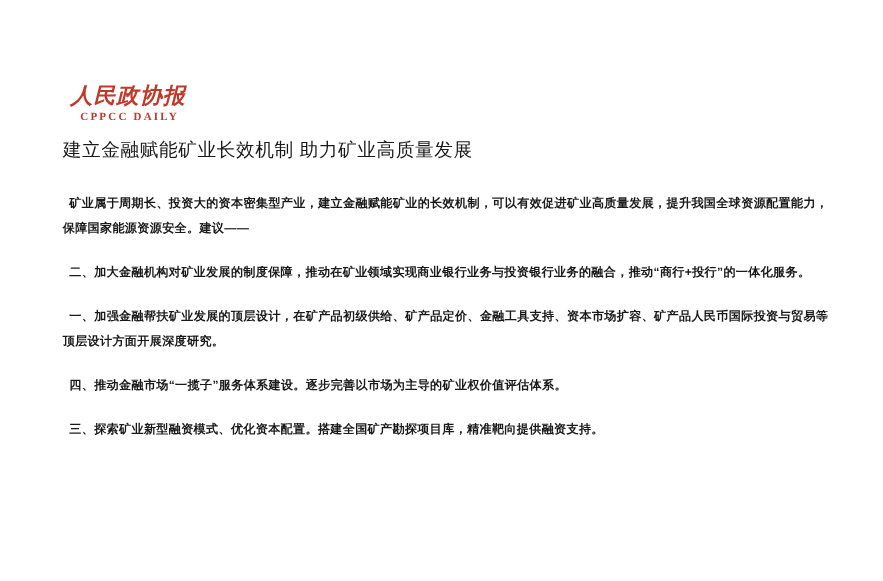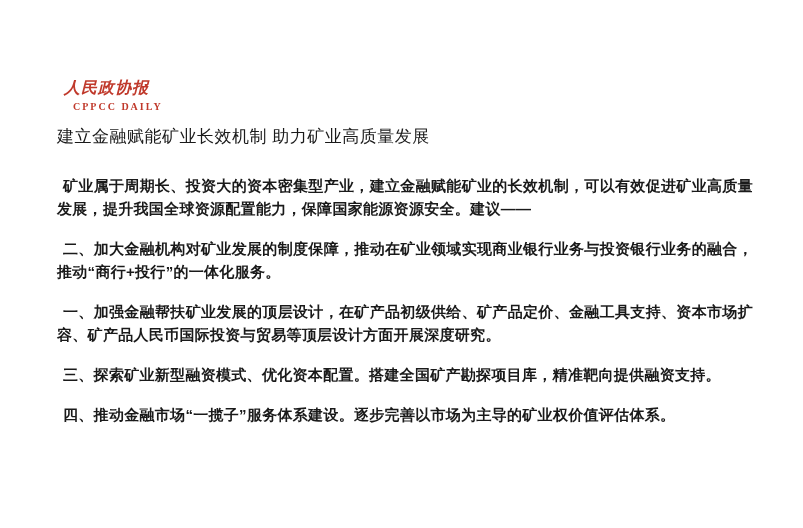--- a/index.html
+++ b/index.html
@@ -20,21 +20,21 @@
     left: 57px;
     top: 76px;
     width: 696px;
   }
   .masthead { margin: 0; }
   .logo-cn {
     color: #c0392b;
     font-family: "DejaVu Serif", "Liberation Serif", serif;
     font-style: italic;
     font-weight: bold;
-    font-size: 16px;
+    font-size: 20px;
     line-height: 23px;
     letter-spacing: 1px;
     margin-left: 7px;
   }
   .logo-en {
     color: #c0392b;
     font-family: "Liberation Serif", "DejaVu Serif", serif;
     font-weight: bold;
     font-size: 10px;
     line-height: 11px;
@@ -57,21 +57,21 @@
   }
   .title {
     margin: 14px 0 26px 0;
     font-size: 17px;
     font-weight: normal;
     line-height: 22px;
     letter-spacing: 0.5px;
   }
   .para {
     margin: 0 0 17px 0;
-    font-size: 15px;
+    font-size: 11px;
     font-weight: bold;
     line-height: 23px;
     text-indent: 6px;
     letter-spacing: 0.3px;
     text-align: justify;
   }
 </style>
 </head>
 <body>
 
@@ -84,17 +84,17 @@
 
 
   <h1 class="title">建立金融赋能矿业长效机制 助力矿业高质量发展</h1>
 
   <p class="para">矿业属于周期长、投资大的资本密集型产业，建立金融赋能矿业的长效机制，可以有效促进矿业高质量发展，提升我国全球资源配置能力，保障国家能源资源安全。建议——</p>
 
   <p class="para">二、加大金融机构对矿业发展的制度保障，推动在矿业领域实现商业银行业务与投资银行业务的融合，推动“商行+投行”的一体化服务。</p>
 
   <p class="para">一、加强金融帮扶矿业发展的顶层设计，在矿产品初级供给、矿产品定价、金融工具支持、资本市场扩容、矿产品人民币国际投资与贸易等顶层设计方面开展深度研究。</p>
 
+  <p class="para">四、推动金融市场“一揽子”服务体系建设。逐步完善以市场为主导的矿业权价值评估体系。</p>
+
   <p class="para">三、探索矿业新型融资模式、优化资本配置。搭建全国矿产勘探项目库，精准靶向提供融资支持。</p>
-
-  <p class="para">四、推动金融市场“一揽子”服务体系建设。逐步完善以市场为主导的矿业权价值评估体系。</p>
 
 </div>
 
 </body></html>

